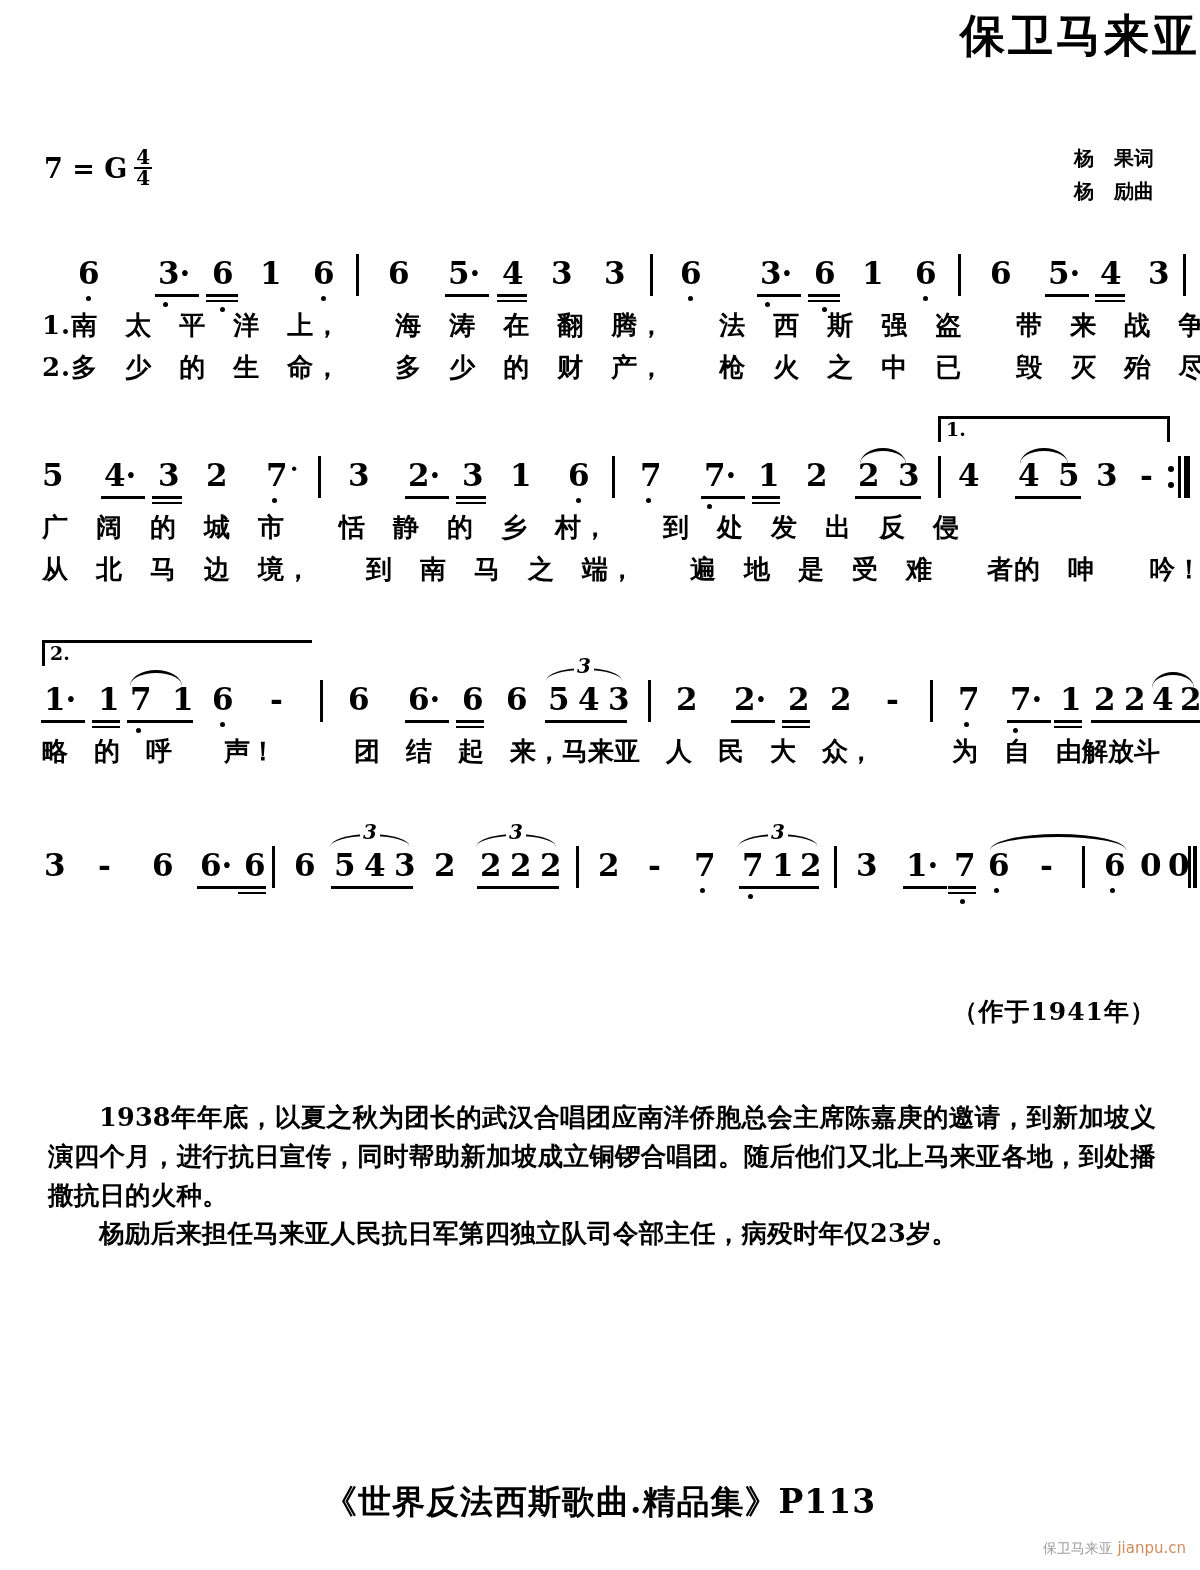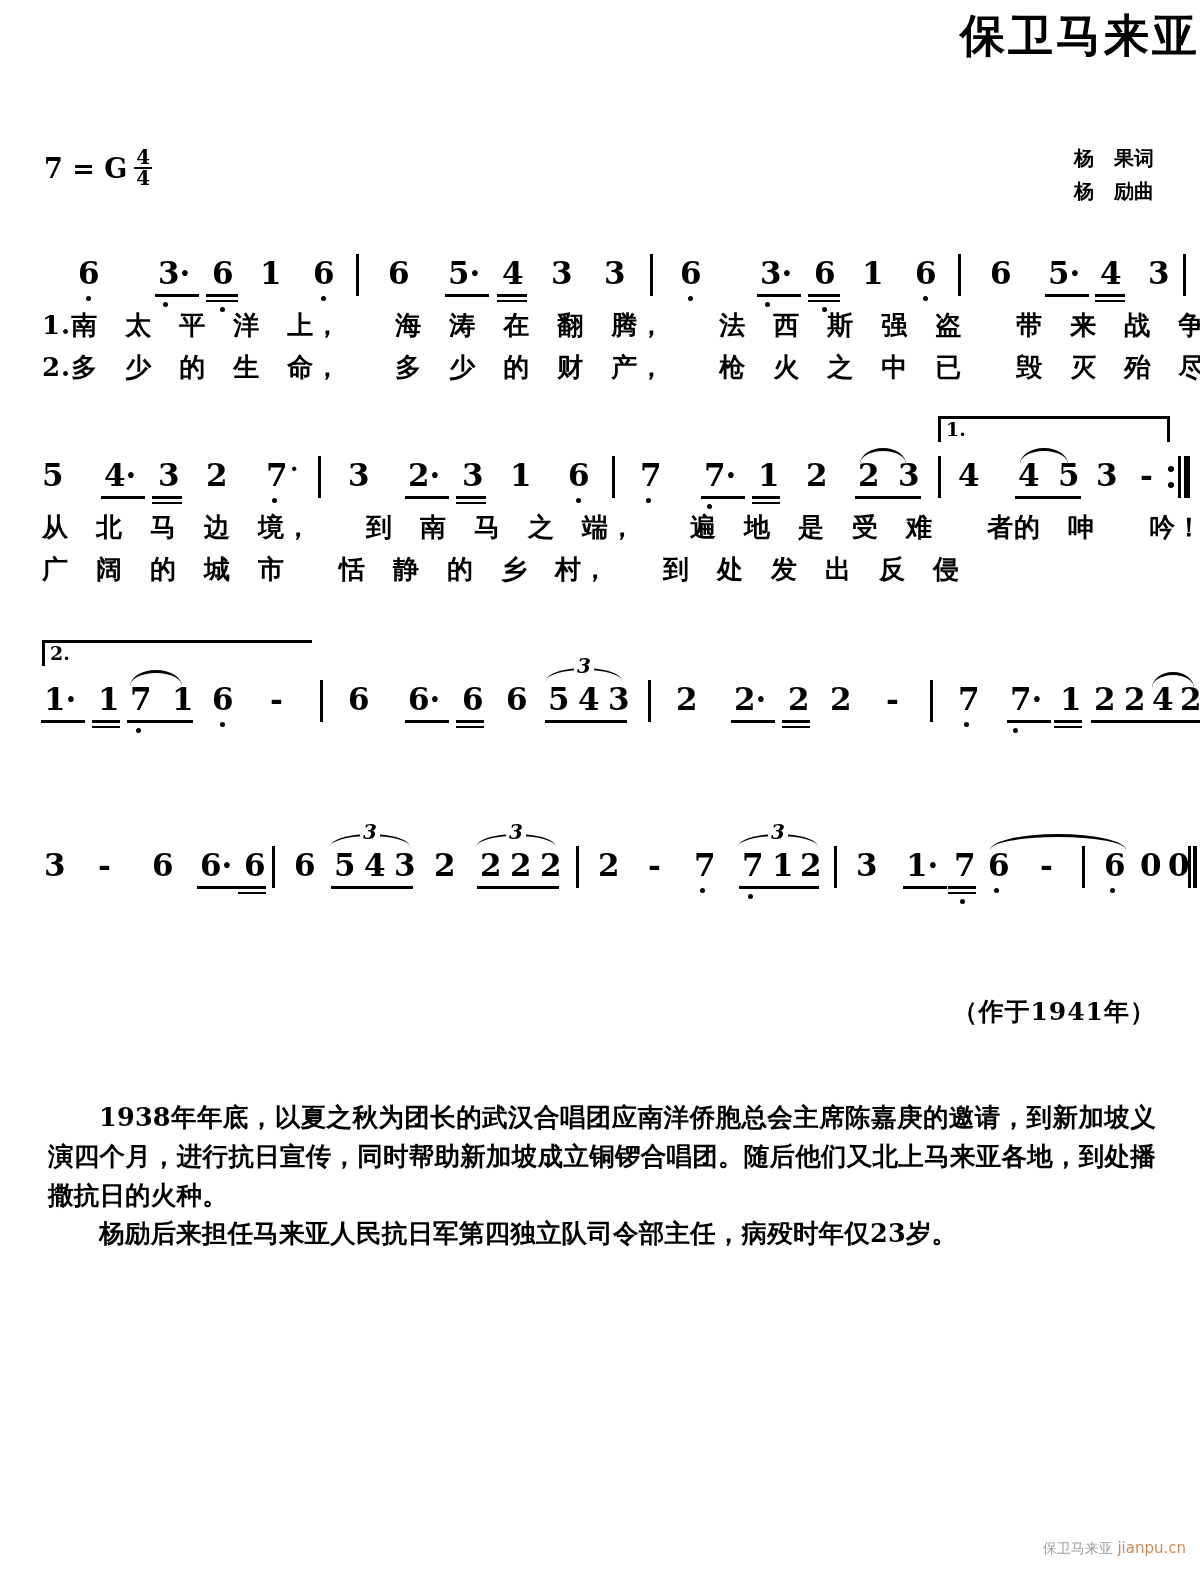--- a/index.html
+++ b/index.html
@@ -239,24 +239,24 @@
 
       <span class="rep" style="left:1178px">
         <span class="d1"></span>
         <span class="d2"></span>
         <span class="thin"></span>
         <span class="thick"></span>
       </span>
     </div>
 
     <div class="lrow" style="margin-top:4px">
+      <span class="ly" style="left:42px;letter-spacing:1px">广　阔　的　城　市　　恬　静　的　乡　村，　　到　处　发　出　反　侵</span>
+    </div>
+    <div class="lrow" style="margin-top:4px">
       <span class="ly" style="left:42px;letter-spacing:1px">从　北　马　边　境，　　到　南　马　之　端，　　遍　地　是　受　难　　者的　呻　　吟！</span>
-    </div>
-    <div class="lrow" style="margin-top:4px">
-      <span class="ly" style="left:42px;letter-spacing:1px">广　阔　的　城　市　　恬　静　的　乡　村，　　到　处　发　出　反　侵</span>
     </div>
   </div>
 
   <div class="system" style="top:676px;">
     <div class="nrow">
 
       <span class="volta" style="left:42px;top:-36px;width:270px;">
         <span class="top"></span>
         <span class="lft"></span>
         <span class="lbl">2.</span>
@@ -322,20 +322,23 @@
       <span class="n" style="left:1094px">2</span>
       <span class="n" style="left:1124px">2</span>
       <span class="beam" style="left:1091px;top:44px;width:58px"></span>
 
       <span class="slur" style="left:1152px;top:-4px;width:42px"></span>
       <span class="n" style="left:1152px">4</span>
       <span class="n" style="left:1180px">2</span>
       <span class="beam" style="left:1149px;top:44px;width:52px"></span>
     </div>
 
+    <div class="lrow" style="margin-top:4px">
+      <span class="ly" style="left:42px;letter-spacing:0px">略　的　呼　　声！　　　团　结　起　来，马来亚　人　民　大　众，　　　为　自　由解放斗</span>
+    </div>
   </div>
 
   <div class="system" style="top:842px;">
     <div class="nrow">
       <span class="n" style="left:44px">3</span>
       <span class="n dash" style="left:98px">-</span>
       <span class="n" style="left:152px">6</span>
 
       <span class="n" style="left:200px">6·</span>
       <span class="beam" style="left:197px;top:44px;width:44px"></span>
@@ -415,19 +418,20 @@
 
   </div>
 
   <div class="compose-date">（作于1941年）</div>
 
   <div class="prose">
     <p>1938年年底，以夏之秋为团长的武汉合唱团应南洋侨胞总会主席陈嘉庚的邀请，到新加坡义演四个月，进行抗日宣传，同时帮助新加坡成立铜锣合唱团。随后他们又北上马来亚各地，到处播撒抗日的火种。</p>
     <p>杨励后来担任马来亚人民抗日军第四独立队司令部主任，病殁时年仅23岁。</p>
   </div>
 
+  <div class="source">《世界反法西斯歌曲.精品集》P113</div>
 
   <div class="watermark">
     <span class="cn">保卫马来亚</span>
     <span>jianpu.cn</span>
   </div>
 
 </div>
 
 </body></html>

